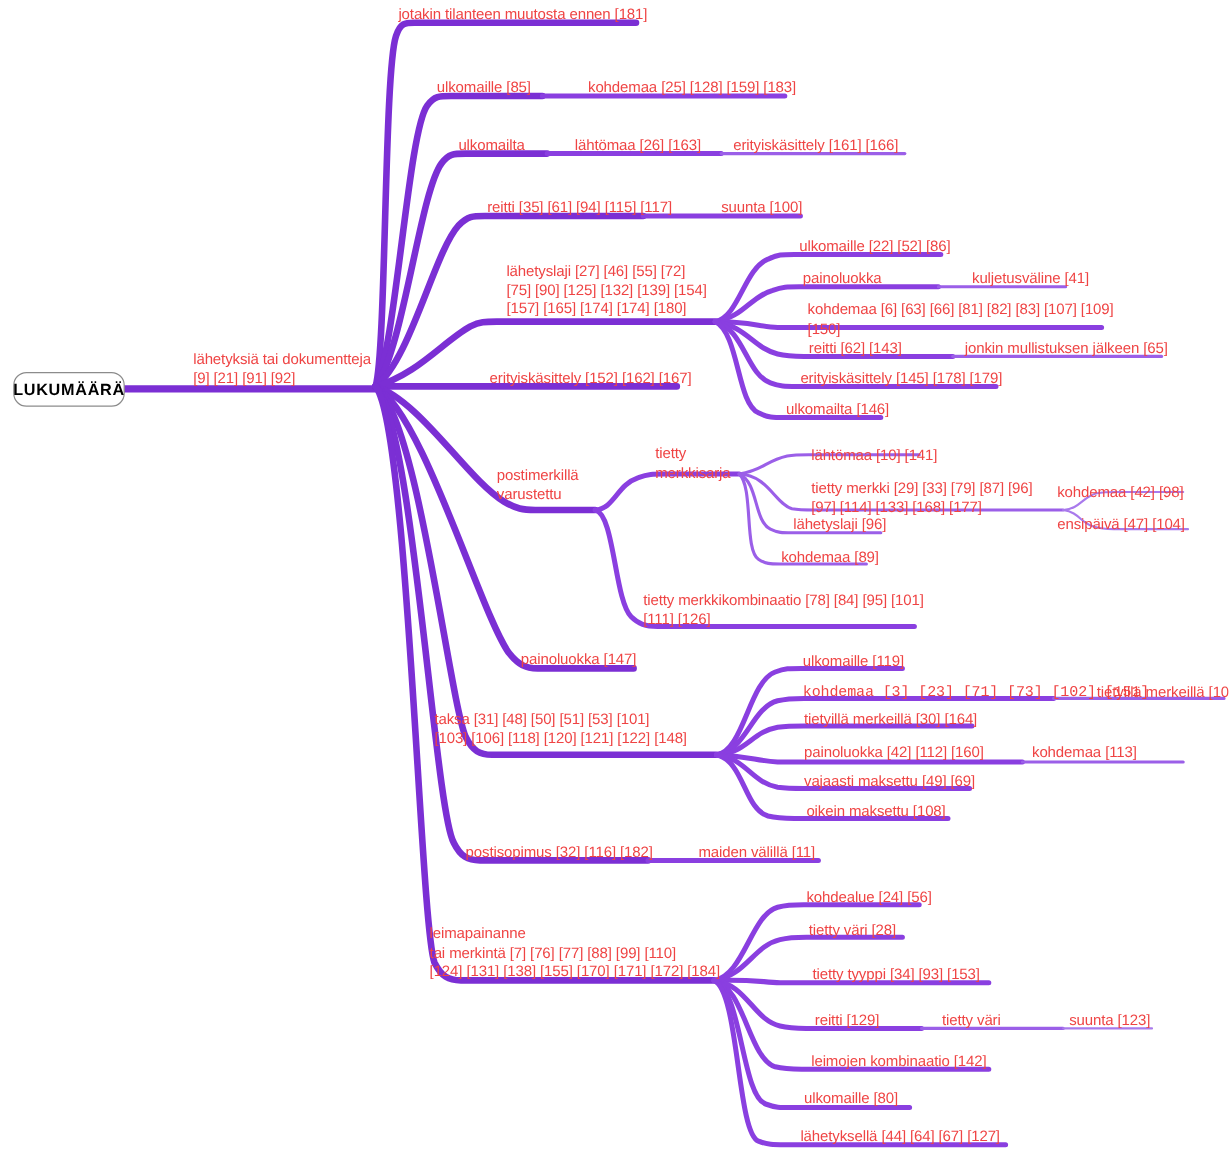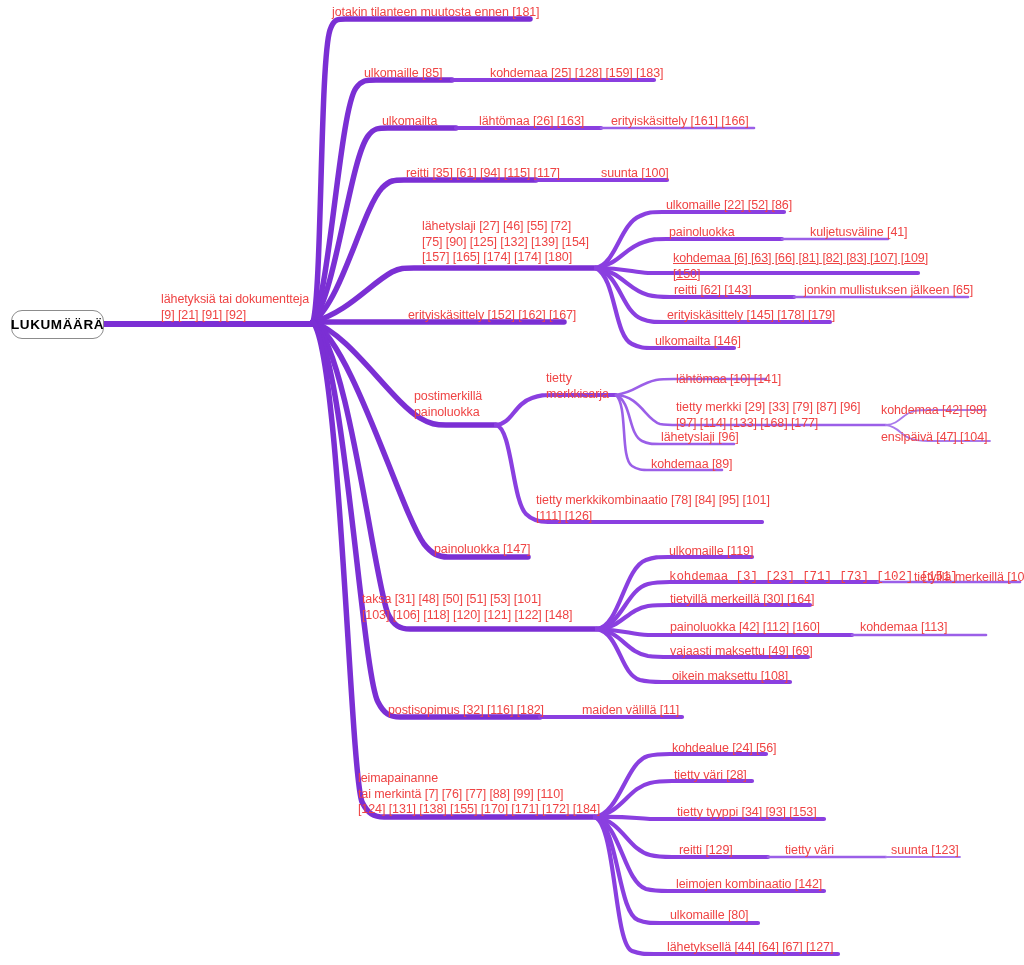--- a/index.html
+++ b/index.html
@@ -139,38 +139,38 @@
 
   <div class="node-label" style="left:332px; top:5px;">jotakin tilanteen muutosta ennen [181]</div>
   <div class="node-label" style="left:364px; top:66px;">ulkomaille [85]</div>
   <div class="node-label" style="left:382px; top:114px;">ulkomailta</div>
   <div class="node-label" style="left:406px; top:166px;">reitti [35] [61] [94] [115] [117]</div>
   <div class="node-label" style="left:422px; top:219px;">lähetyslaji [27] [46] [55] [72]
 [75] [90] [125] [132] [139] [154]
 [157] [165] [174] [174] [180]</div>
   <div class="node-label" style="left:408px; top:308px;">erityiskäsittely [152] [162] [167]</div>
   <div class="node-label" style="left:414px; top:389px;">postimerkillä
-painoluokka</div>
+varustettu</div>
   <div class="node-label" style="left:434px; top:542px;">painoluokka [147]</div>
   <div class="node-label" style="left:362px; top:592px;">taksa [31] [48] [50] [51] [53] [101]
 [103] [106] [118] [120] [121] [122] [148]</div>
   <div class="node-label" style="left:388px; top:703px;">postisopimus [32] [116] [182]</div>
   <div class="node-label" style="left:358px; top:771px;">leimapainanne
 tai merkintä [7] [76] [77] [88] [99] [110]
 [124] [131] [138] [155] [170] [171] [172] [184]</div>
 
   <div class="node-label" style="left:490px; top:66px;">kohdemaa [25] [128] [159] [183]</div>
   <div class="node-label" style="left:479px; top:114px;">lähtömaa [26] [163]</div>
   <div class="node-label" style="left:611px; top:114px;">erityiskäsittely [161] [166]</div>
   <div class="node-label" style="left:601px; top:166px;">suunta [100]</div>
 
   <div class="node-label" style="left:666px; top:198px;">ulkomaille [22] [52] [86]</div>
   <div class="node-label" style="left:669px; top:225px;">painoluokka</div>
   <div class="node-label" style="left:791px; top:225px;padding-left:19px;">kuljetusväline [41]</div>
-  <div class="node-label" style="left:673px; top:251px;text-decoration:underline;">kohdemaa [6] [63] [66] [81] [82] [83] [107] [109]
+  <div class="node-label" style="left:673px; top:251px;">kohdemaa [6] [63] [66] [81] [82] [83] [107] [109]
 [150]</div>
   <div class="node-label" style="left:674px; top:283px;">reitti [62] [143]</div>
   <div class="node-label" style="left:804px; top:283px;">jonkin mullistuksen jälkeen [65]</div>
   <div class="node-label" style="left:667px; top:308px;">erityiskäsittely [145] [178] [179]</div>
   <div class="node-label" style="left:655px; top:334px;">ulkomailta [146]</div>
 
   <div class="node-label" style="left:546px; top:371px;">tietty
 merkkisarja</div>
   <div class="node-label" style="left:676px; top:372px;">lähtömaa [10] [141]</div>
   <div class="node-label" style="left:676px; top:400px;">tietty merkki [29] [33] [79] [87] [96]

